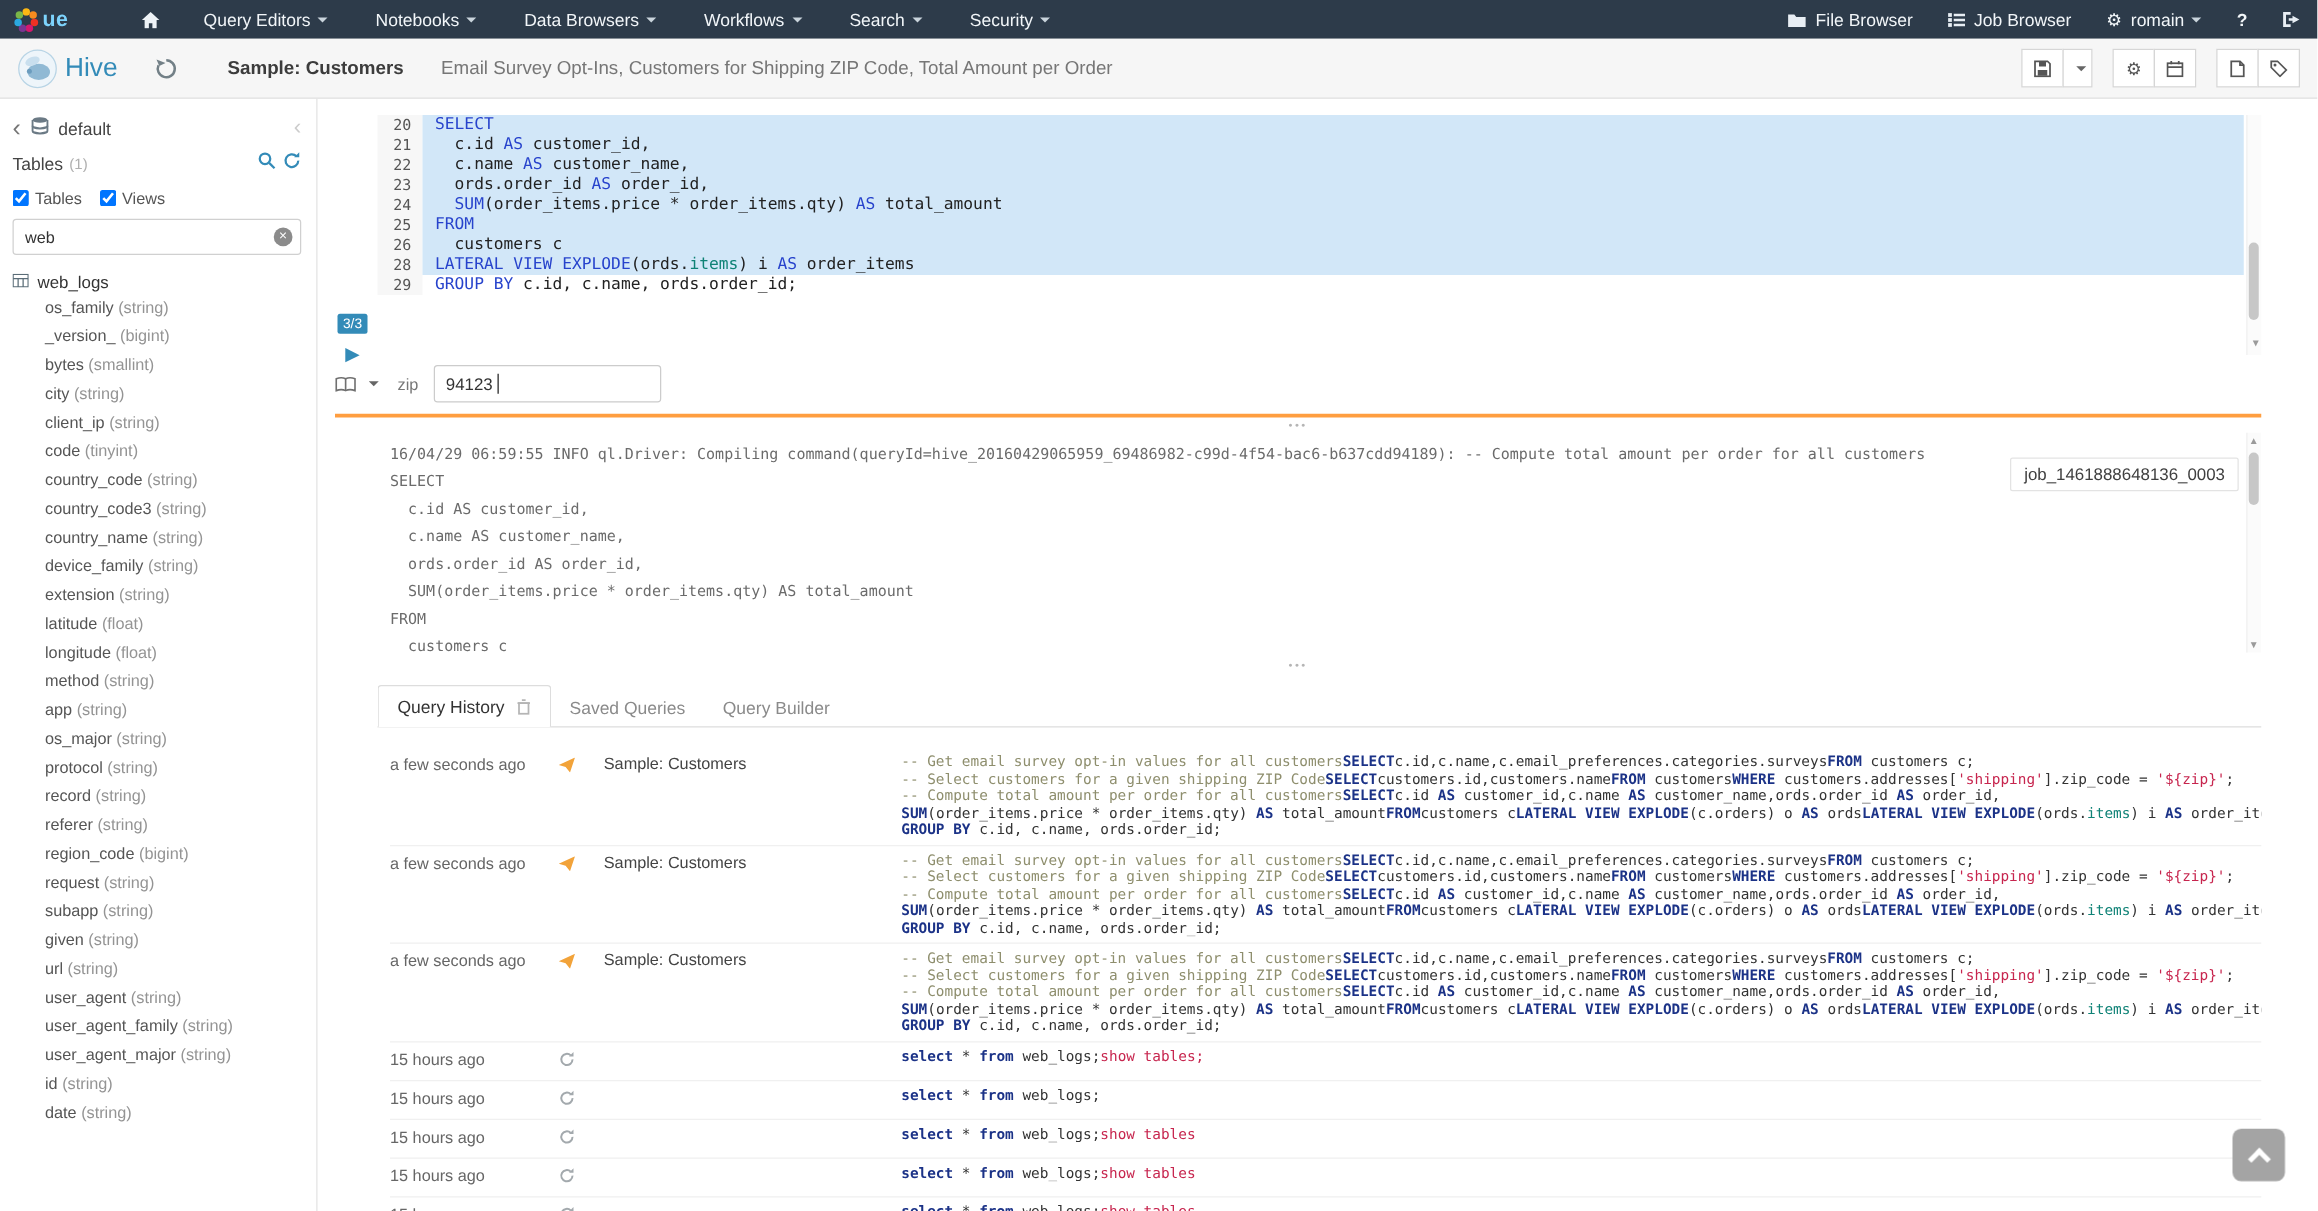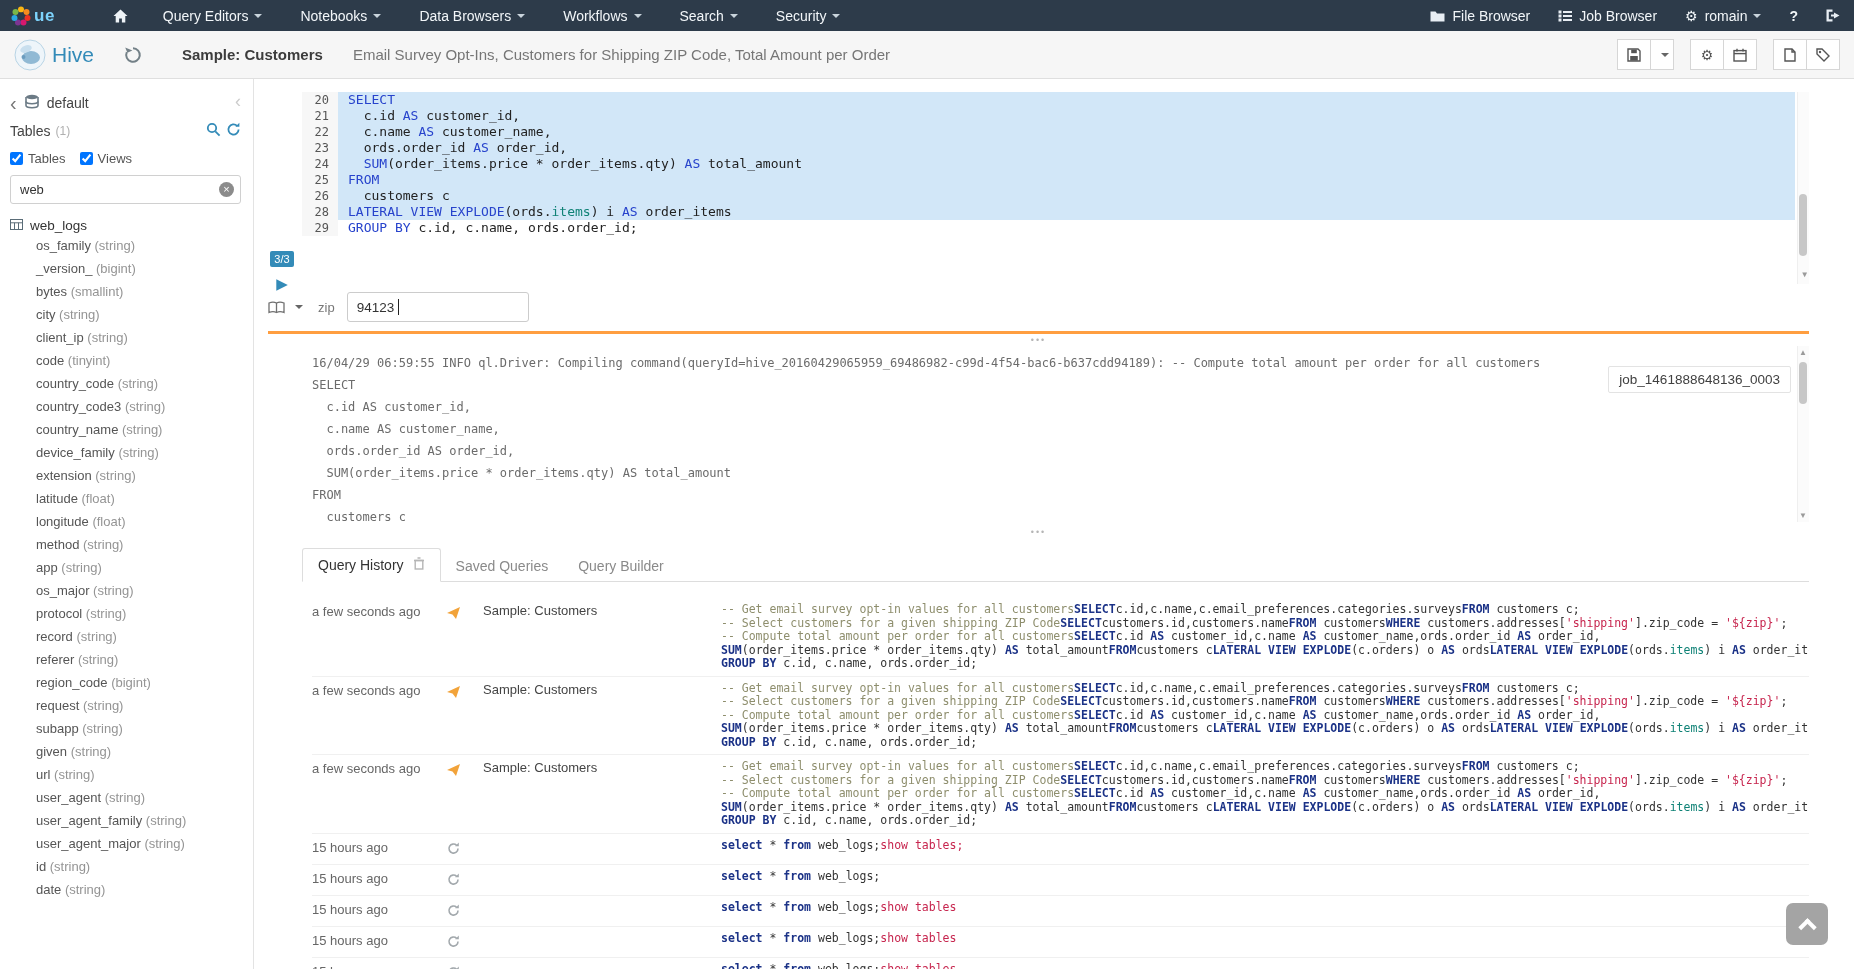--- a/index.html
+++ b/index.html
@@ -108,21 +108,21 @@
               text-decoration:none; cursor:pointer; }
   .log-scrollbar { position:absolute; right:0; top:0; bottom:4px; width:12px; background:#fbfbfb;
                    border-left:1px solid #efefef; cursor:pointer; }
   .log-scrollbar .sb-arrow.top { top:2px; }
   .log-scrollbar .sb-arrow.bottom { bottom:2px; }
   .log-thumb { position:absolute; right:2px; top:16px; width:8px; height:42px; background:#c7c7c7; border-radius:4px; }
 
   
   .tabs-row { display:flex; margin:8px 0 0 34px; border-bottom:1px solid #ddd; height:36px; align-items:flex-end; }
   .tab { padding:8px 15px; font-size:14px; color:#8a8a8a; cursor:pointer; margin-bottom:-1px;
-         display:flex; align-items:flex-start; gap:9px; white-space:nowrap; }
+         display:flex; align-items:center; gap:9px; white-space:nowrap; }
   .tab.active { background:#fff; border:1px solid #ddd; border-bottom:1px solid #fff;
                 border-radius:3px 3px 0 0; color:#333; }
 
   
   .history-table { margin:16px 0 0 44px; }
   .h-row { display:flex; align-items:flex-start; border-bottom:1px solid #f0f0f0; padding:5px 0; cursor:pointer; }
   .h-time { width:135px; flex:none; font-size:13px; color:#666; padding-top:1px; }
   .h-icon { width:36px; flex:none; padding-top:2px; }
   .h-name { width:238px; flex:none; font-size:13px; color:#444; }
   .h-sql { flex:1; overflow:hidden; }

